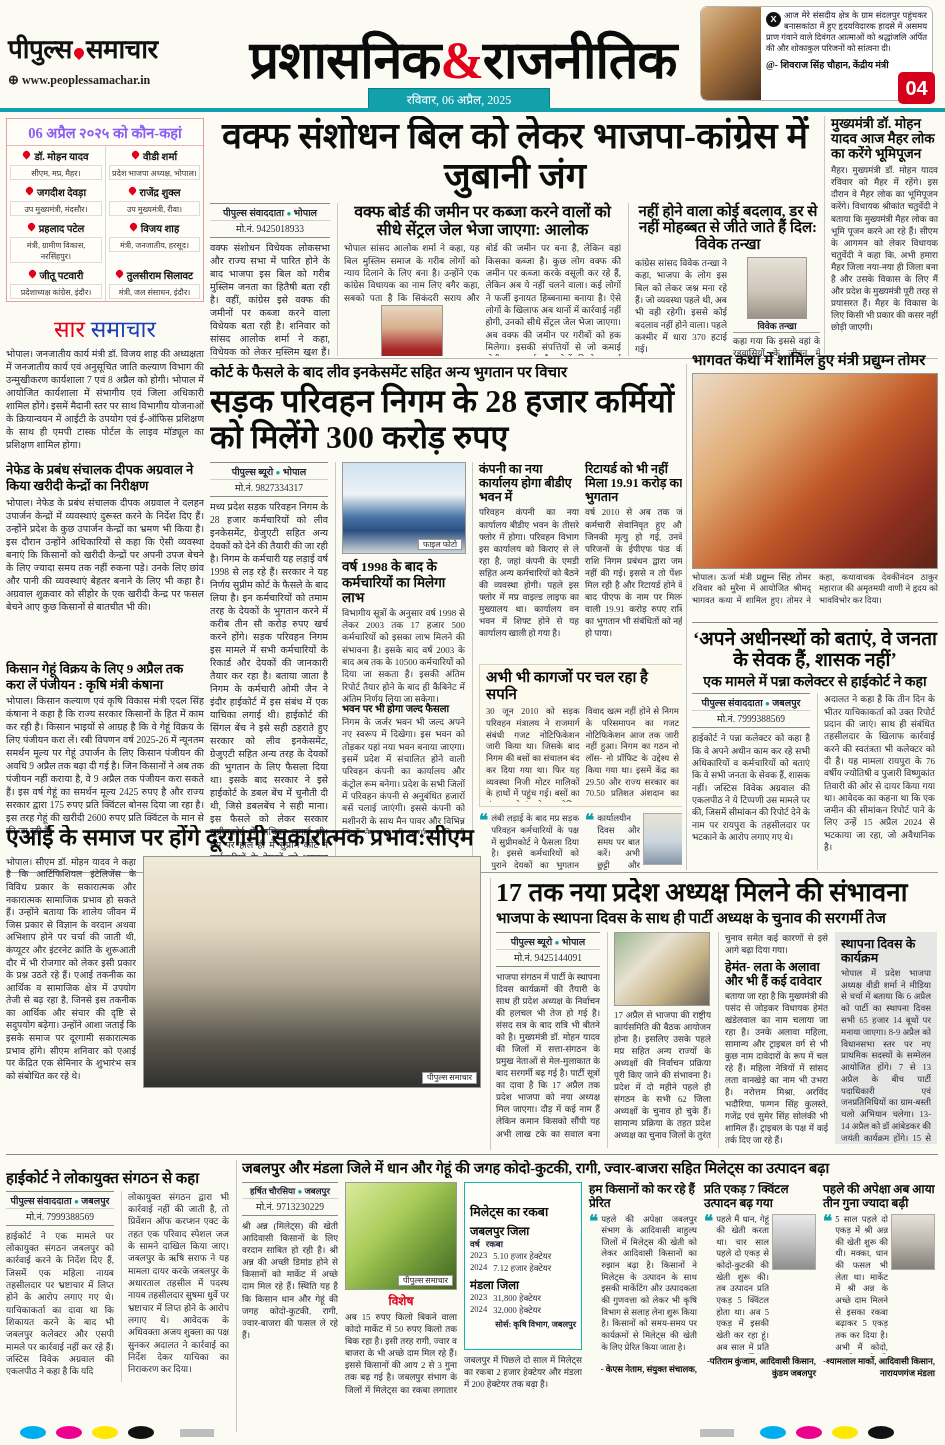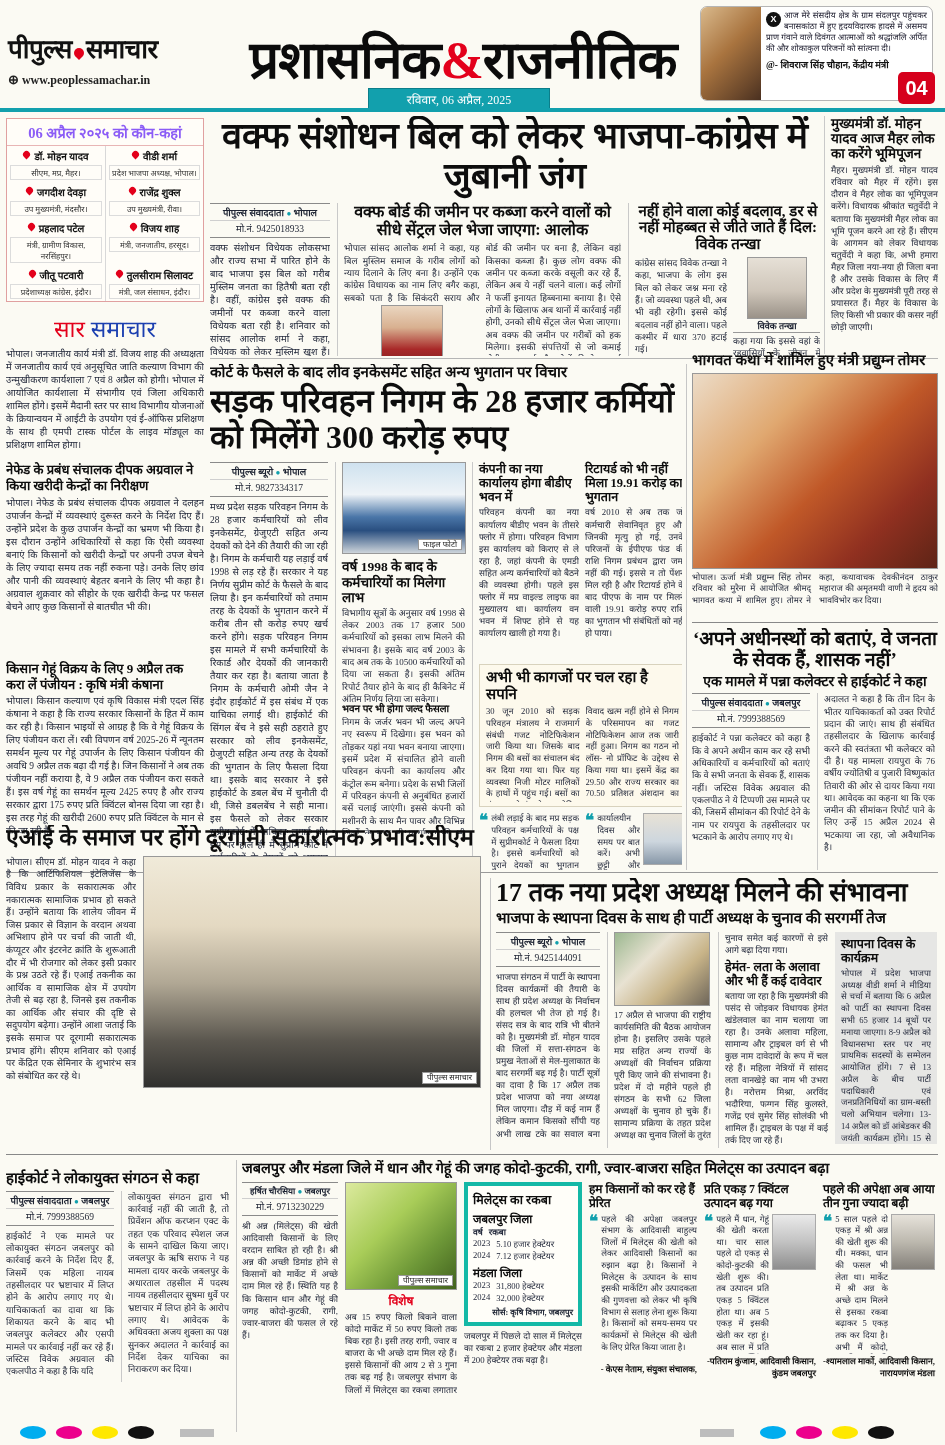--- a/index.html
+++ b/index.html
@@ -38,21 +38,21 @@
   .who-grid { display:grid; grid-template-columns:1fr 1fr; }
   .who-cell { padding:3px 3px 2px; }
   .who-cell.bl { border-left:1px solid #d8d8d8; }
   .who-name { display:flex; gap:4px; justify-content:center; align-items:flex-start; font-weight:bold; font-size:10px; color:#111; }
   .who-role { font-size:8px; text-align:center; border:1px solid #dcdcdc; margin-top:2px; padding:1px 1px; color:#333; }
   .saar-title { font-size:23px; font-weight:normal; text-align:center; }
   .side-story-hd { font-size:13px; font-weight:bold; color:#0d0d0d; line-height:1.22; margin:6px 0 3px; }
   
   .sapni-box { background:#fdf9ec; border:1px solid #d8d2bd; padding:4px 6px; }
   .gray-box { background:#e6e6e4; padding:5px 6px; }
-  .rakba-box { border:4px solid #14b8a6; background:#fffef9; padding:5px 5px; }
+  .rakba-box { border:1px solid #14b8a6; background:#fffef9; padding:20px 5px; }
   .rk-title { font-weight:bold; font-size:12.5px; color:#0d0d0d; }
   .rk-sub { font-weight:bold; font-size:11.5px; color:#0d0d0d; margin-top:3px; }
   .rk-row { display:flex; gap:6px; font-size:8.6px; color:#242a3c; }
   .rk-row b { font-weight:bold; }
   .attr { font-weight:bold; font-size:8.6px; text-align:right; color:#111; margin-top:1px; }
   .q-title { font-weight:bold; font-size:12px; line-height:1.18; color:#0d0d0d; margin-bottom:3px; }
   .sm-photo { float:right; margin:0 0 2px 3px; border:1px solid #aaa; }
   .colrule { border-left:1px solid #c9c9c9; }
 </style>
 </head>

